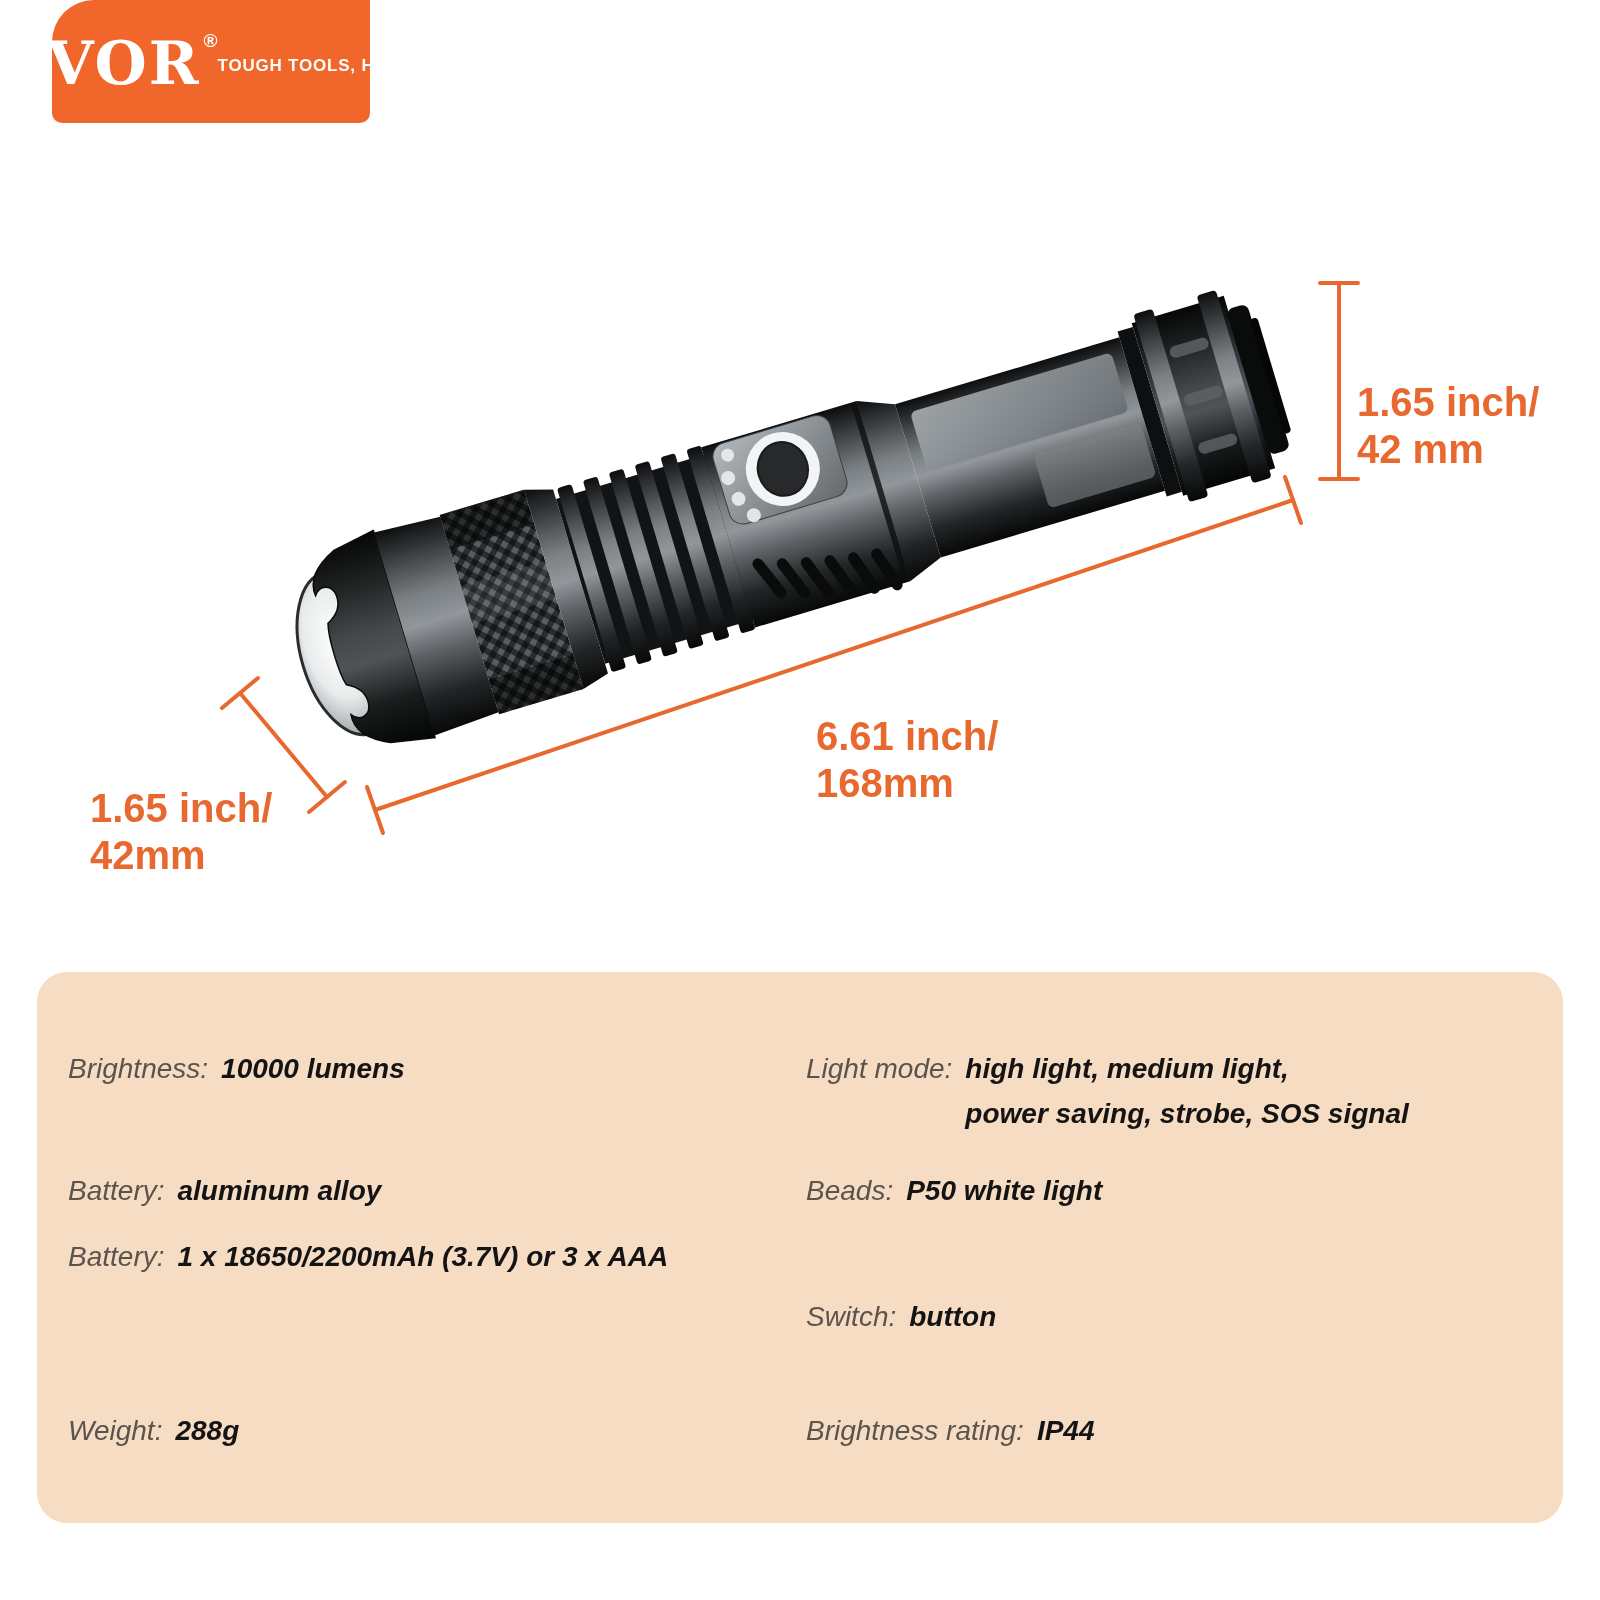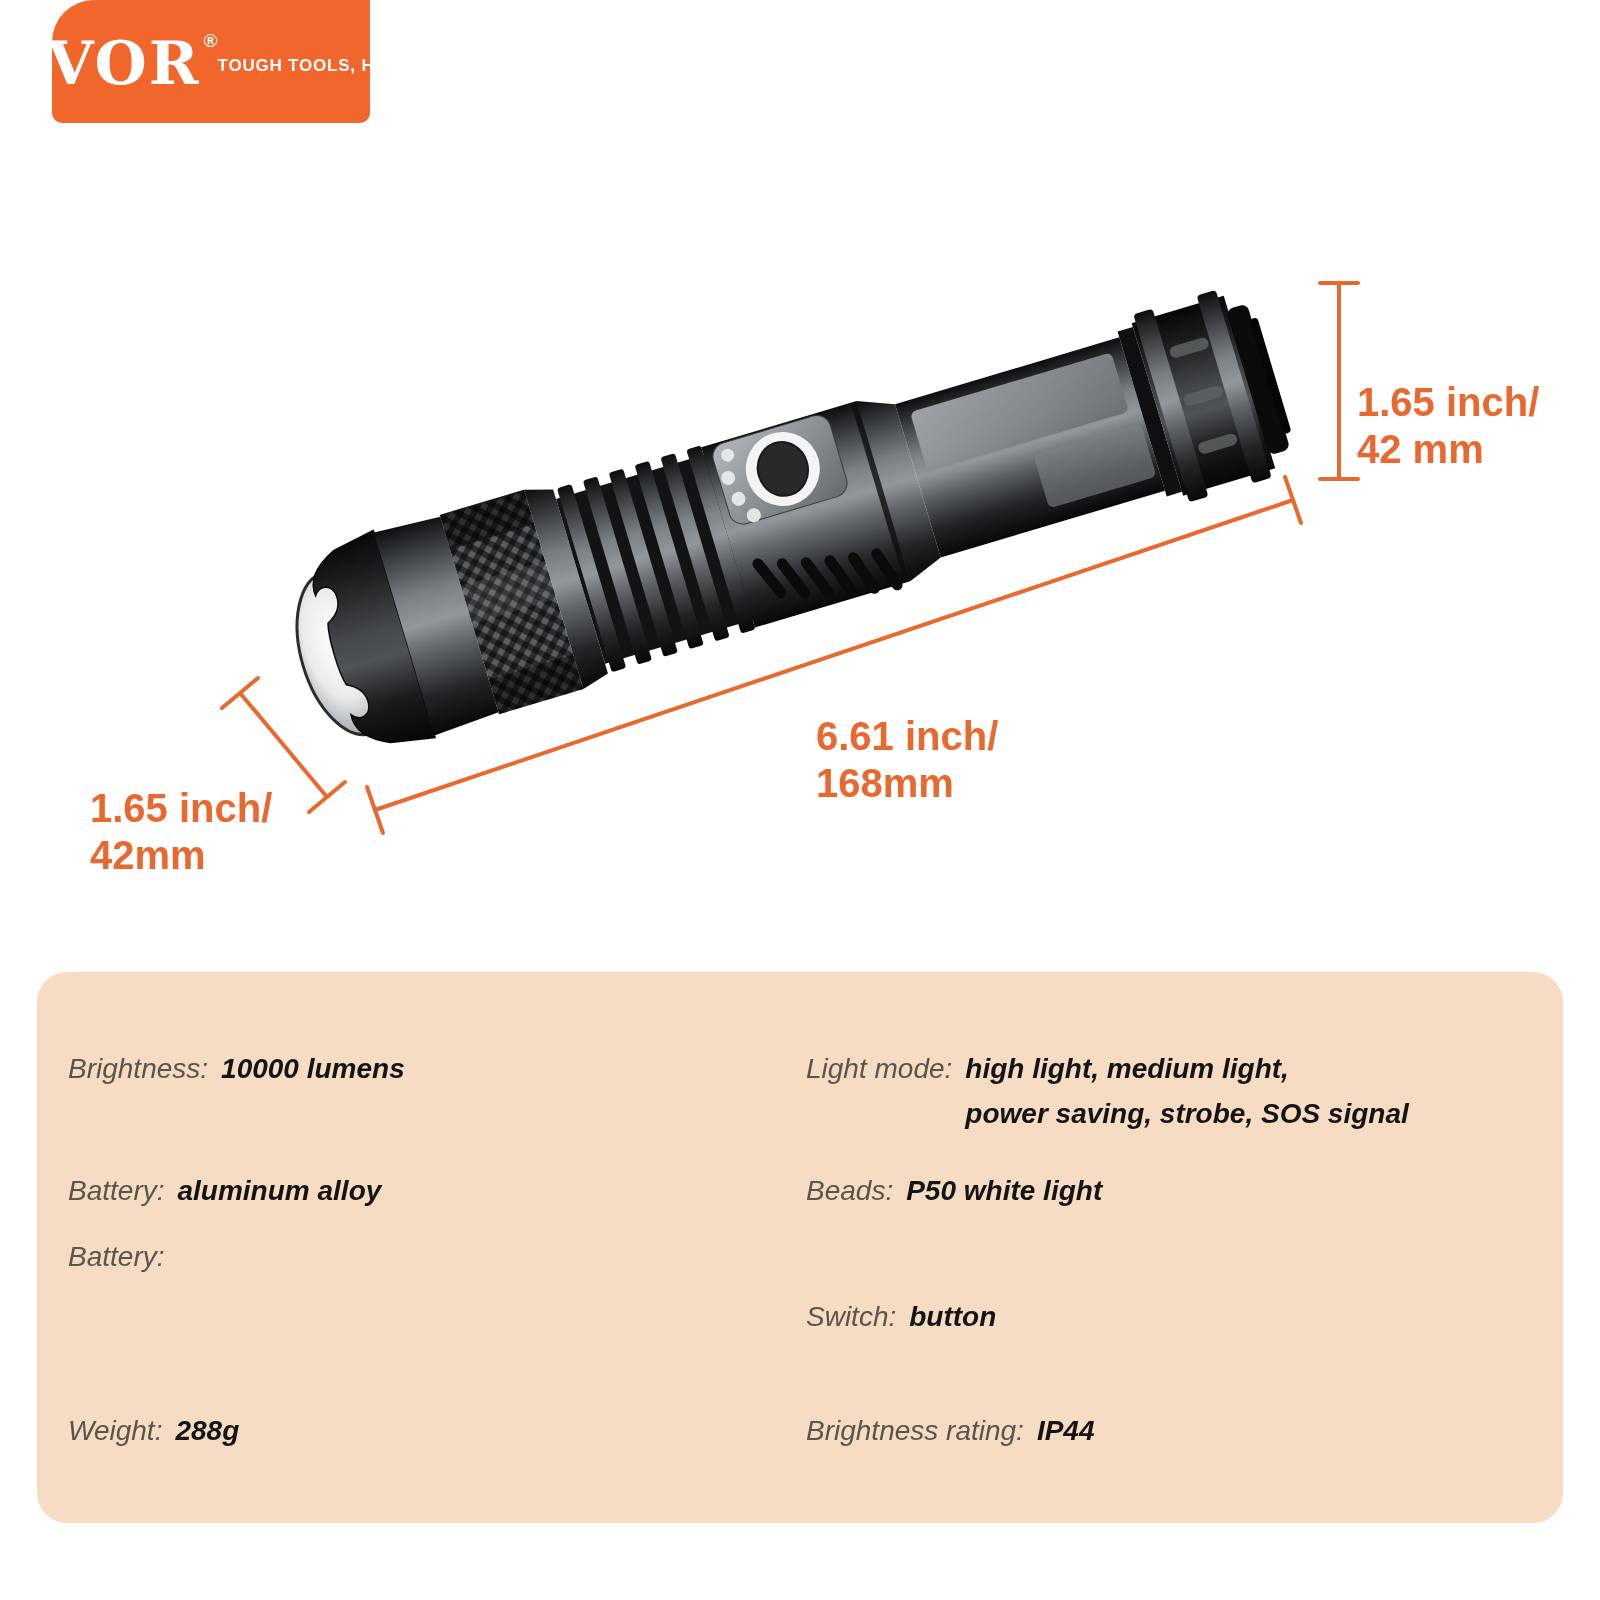--- a/index.html
+++ b/index.html
@@ -182,20 +182,21 @@
   <div class="spec-row" style="left:68px; top:1046px;">
     <span class="spec-label">Brightness:</span>
     <span class="spec-value">10000 lumens</span>
   </div>
   <div class="spec-row" style="left:68px; top:1168px;">
     <span class="spec-label">Battery:</span>
     <span class="spec-value">aluminum alloy</span>
   </div>
   <div class="spec-row" style="left:68px; top:1234px;">
     <span class="spec-label">Battery:</span>
+    <span class="spec-value">1 x 18650/2200mAh (3.7V) or 3 x AAA</span>
   </div>
   <div class="spec-row" style="left:68px; top:1408px;">
     <span class="spec-label">Weight:</span>
     <span class="spec-value">288g</span>
   </div>
 
   <div class="spec-row" style="left:806px; top:1046px;">
     <span class="spec-label">Light mode:</span>
     <span class="spec-value">high light, medium light,
 power saving, strobe, SOS signal</span>

